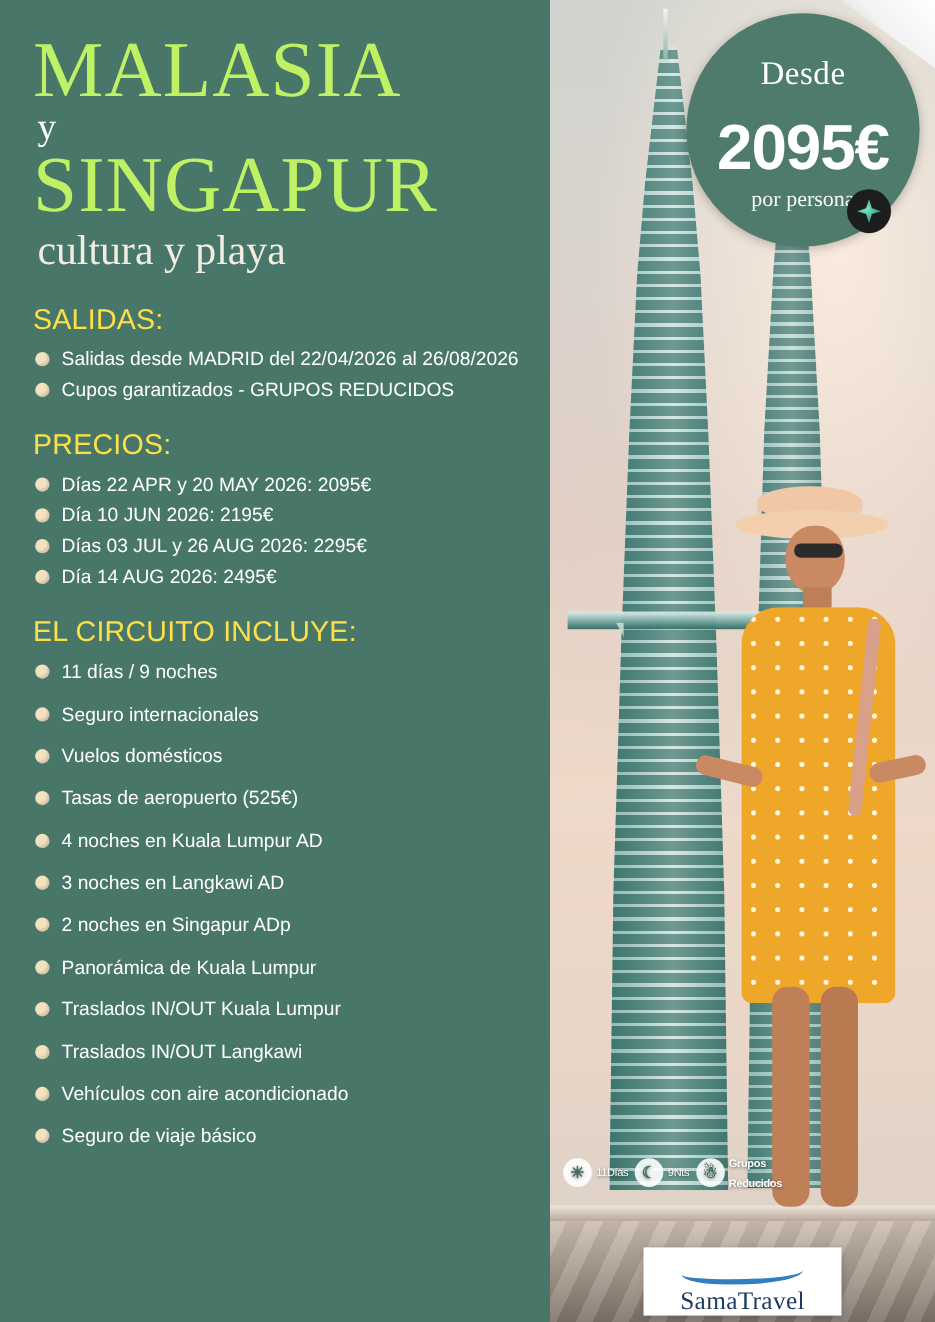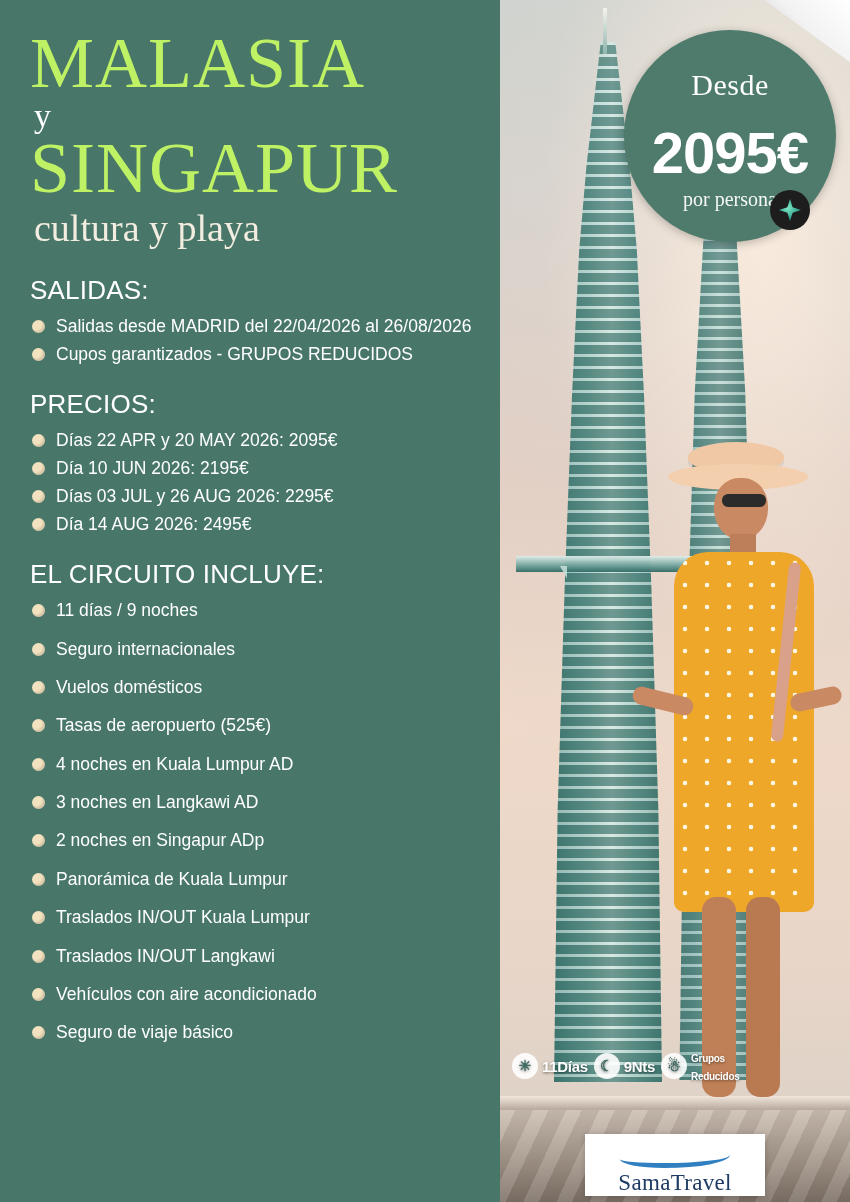--- a/index.html
+++ b/index.html
@@ -39,21 +39,21 @@
   }
   .title-sub {
     font-family: "Liberation Serif", serif;
     font-size: 38px;
     color: #f3ece0;
     line-height: 1.3;
     padding-left: 4px;
     margin-top: 2px;
   }
   .section-head {
-    color: #ffffff;
+    color: #fde047;
     font-size: 26px;
     font-weight: 400;
     margin-top: 22px;
     margin-bottom: 8px;
     letter-spacing: 0.2px;
   }
   .bullets { list-style: none; }
   .bullets li {
     position: relative;
     color: #ffffff;
@@ -203,21 +203,21 @@
     position: absolute; left: 72px; top: 455px; width: 34px; height: 200px;
     background: #c08057; border-radius: 14px;
   }
   .w-leg-r {
     position: absolute; left: 116px; top: 455px; width: 34px; height: 200px;
     background: #b97a52; border-radius: 14px;
   }
   
   .badge {
     position: absolute;
-    right: 14px; top: 30px;
+    right: 14px; top: 12px;
     width: 212px; height: 212px;
     border-radius: 50%;
     background: #4e7b6c;
     color: #ffffff;
     text-align: center;
     box-shadow: 0 2px 10px rgba(0,0,0,0.25);
   }
   .badge-desde {
     font-family: "Liberation Serif", serif;
     font-size: 30px;
@@ -268,21 +268,21 @@
     text-shadow: 0 1px 3px rgba(0,0,0,0.5);
   }
   .istack { display: flex; align-items: center; gap: 4px; }
   .iglyph {
     width: 26px; height: 26px; border-radius: 50%;
     background: rgba(255,255,255,0.9);
     color: #3f6d62;
     display: flex; align-items: center; justify-content: center;
     font-size: 15px; font-weight: bold;
   }
-  .ilabel { font-size: 15px; font-weight: bold; letter-spacing: -0.3px; }
+  .ilabel { font-size: 10px; font-weight: normal; letter-spacing: -0.3px; }
   .ilabel.small { font-size: 10px; line-height: 1.05; font-weight: bold; }
   
   .brand {
     position: absolute;
     left: 585px; bottom: 6px;
     width: 180px; height: 62px;
     background: #ffffff;
     display: flex; flex-direction: column;
     align-items: center; justify-content: flex-end;
     box-shadow: 0 1px 6px rgba(0,0,0,0.2);

